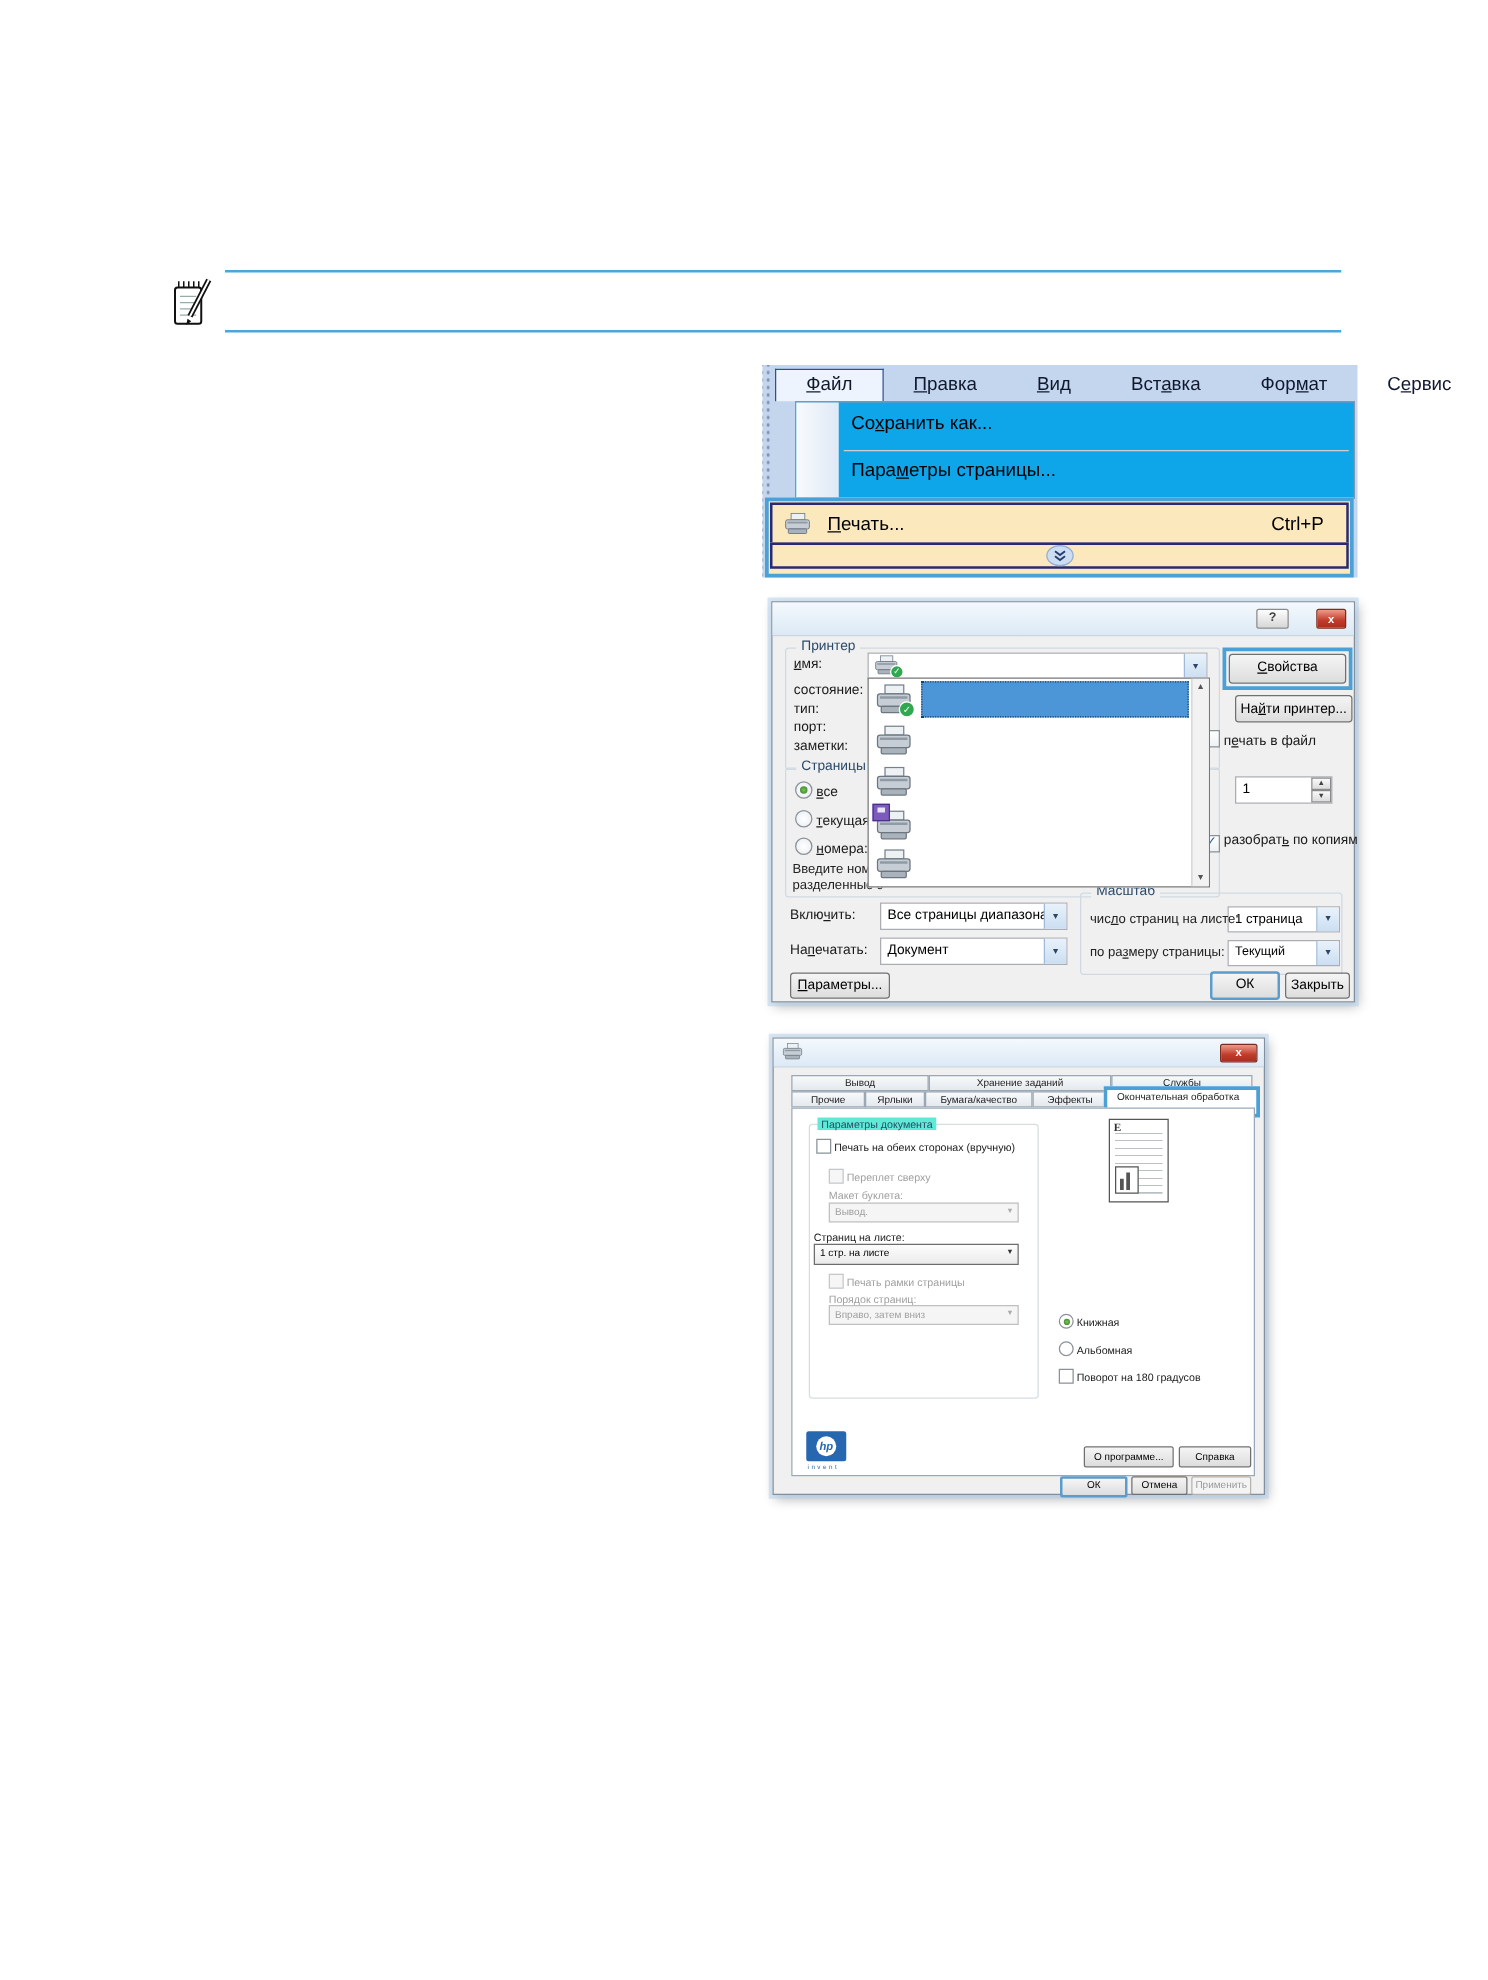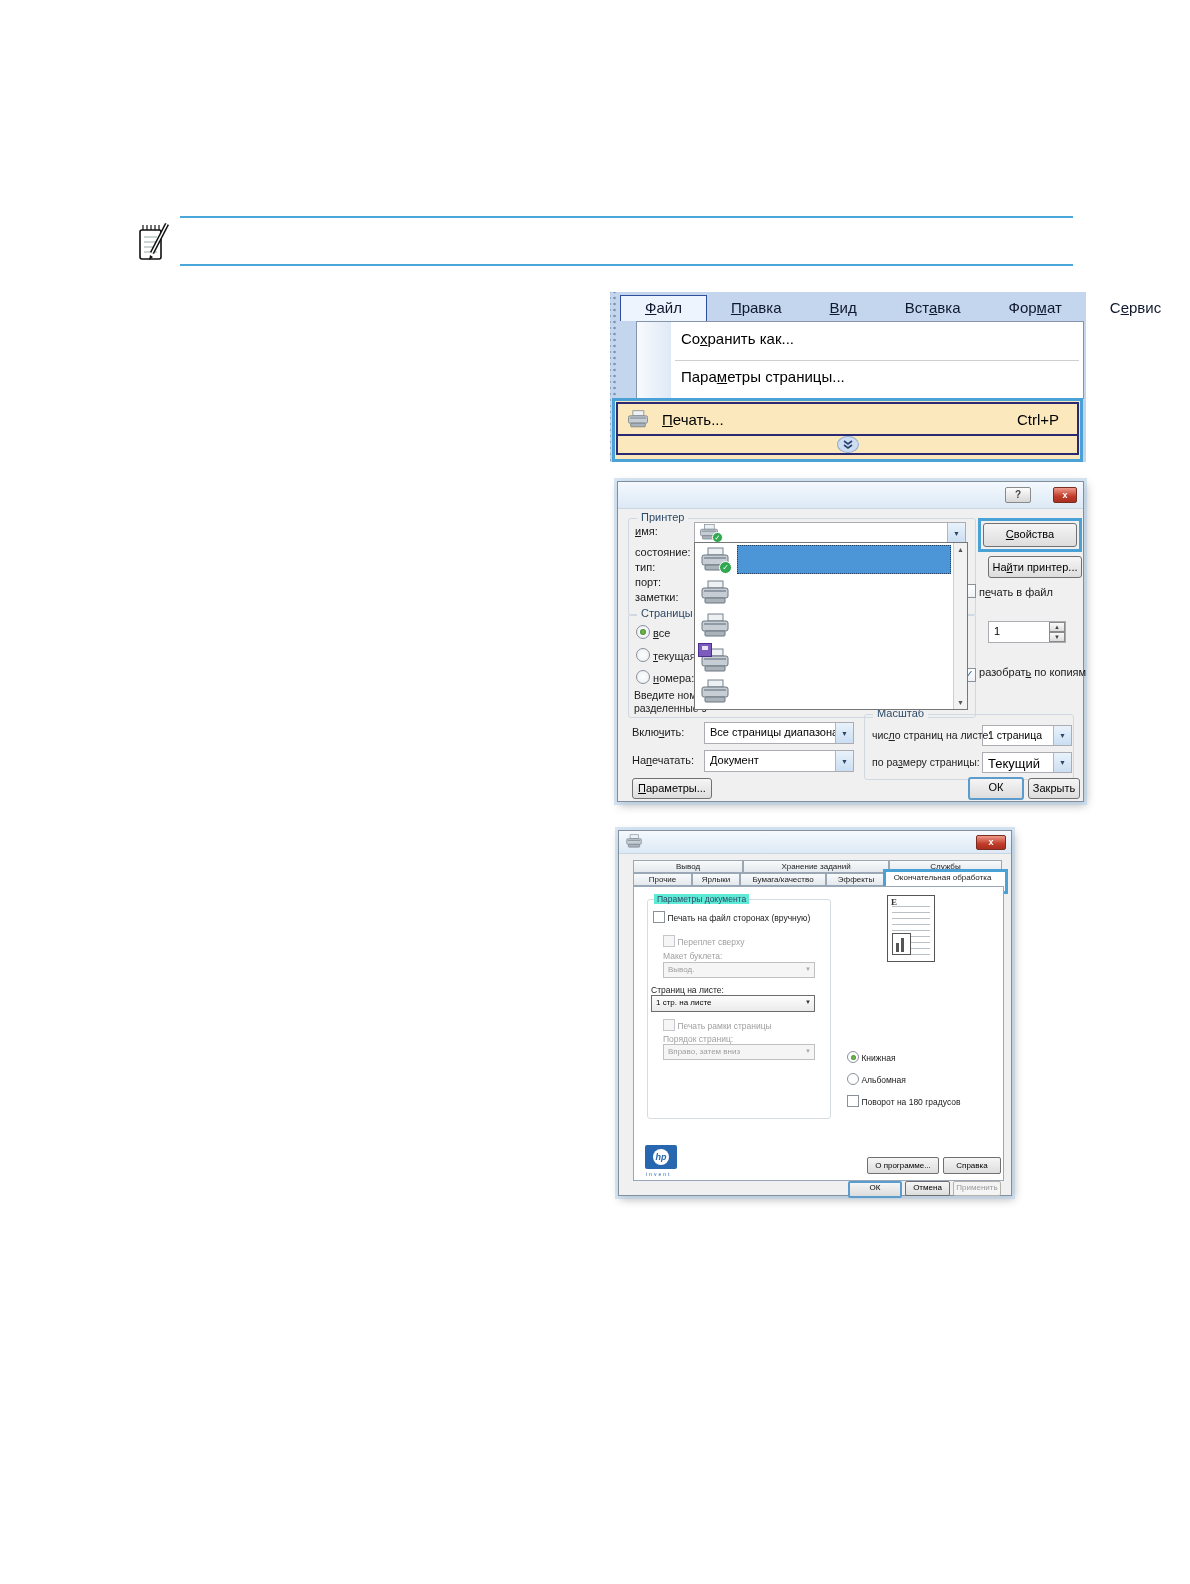--- a/index.html
+++ b/index.html
@@ -11,21 +11,21 @@
   
   .note-line{height:2px;background:#4BA6DA;}
 
   
   #shot-menu{left:610px;top:292px;width:476px;height:170px;background:#c3d6ee;}
   #shot-menu .grips{left:0;top:0;width:8px;height:170px;
       background-image:radial-gradient(#7f93b2 1px,transparent 1.3px);background-size:5px 6px;background-position:2px 3px;}
   .menubar{left:10px;top:3px;height:26px;display:flex;align-items:stretch;font-size:15px;color:#10182e;}
   .menubar .mi{padding:0 24px;line-height:26px;white-space:nowrap;}
   .menubar .mi.active{background:#eef4fd;border:1px solid #2f4f9e;border-bottom:none;line-height:24px;}
-  .menu-panel{left:26px;top:29px;width:446px;height:76px;background:#ffffff;border:1px solid #8593ad;}
+  .menu-panel{left:26px;top:29px;width:446px;height:76px;background:#0ea5e9;border:1px solid #8593ad;}
   .menu-gutter{left:0;top:0;width:34px;height:100%;background:linear-gradient(90deg,#f8fafd,#dfe9f6);}
   .menu-item{left:44px;font-size:15px;color:#000;white-space:nowrap;}
   .menu-sep{left:38px;right:4px;height:1px;background:#cfcfcf;}
   .callout{border:3px solid #49A1D6;}
   #print-callout{left:2px;top:106px;width:465px;height:58px;background:#fbe8bd;}
   .print-row{left:1px;top:1px;right:1px;height:30px;border:2px solid #2a2a74;background:#fbe8bd;
              display:flex;align-items:center;font-size:15px;color:#000;}
   .chev-row{left:1px;top:33px;right:1px;height:17px;border:2px solid #2a2a74;background:#fbe8bd;
             display:flex;align-items:center;justify-content:center;}
   .chev-circle{width:20px;height:15px;border-radius:50%;background:#cdddf2;border:1px solid #92aed2;
@@ -284,21 +284,21 @@
     <div class="abs group" style="left:246px;top:232px;width:208px;height:64px;">
       <span class="group-label">Масштаб</span>
     </div>
     <span class="abs hint" style="left:254px;top:247px;">чис<u>л</u>о страниц на листе:</span>
     <div class="abs combo" style="left:364px;top:243px;width:88px;height:19px;">
       <span class="val" style="font-size:10.5px;">1 страница</span>
       <div class="cab">▼</div>
     </div>
     <span class="abs hint" style="left:254px;top:274px;">по ра<u>з</u>меру страницы:</span>
     <div class="abs combo" style="left:364px;top:270px;width:88px;height:19px;">
-      <span class="val" style="font-size:13px;">Текущий</span>
+      <span class="val" style="font-size:10px;">Текущий</span>
       <div class="cab">▼</div>
     </div>
 
     <div class="abs btn" style="left:14px;top:296px;width:78px;height:19px;line-height:19px;"><u>П</u>араметры...</div>
     <div class="abs btn default" style="left:350px;top:295px;width:52px;height:19px;line-height:16px;">ОК</div>
     <div class="abs btn" style="left:410px;top:296px;width:50px;height:19px;line-height:19px;">Закрыть</div>
   </div>
 
   <div class="abs w7" style="left:618px;top:830px;width:392px;height:364px;">
     <div class="abs titlebar" style="height:22px;">
@@ -317,21 +317,21 @@
     <div class="abs ptab" style="left:207px;top:42px;width:60px;height:13px;line-height:12px;">Эффекты</div>
     <div class="abs callout" style="left:264px;top:38px;width:119px;height:19px;background:#fff;">
       <div class="ptab active" style="left:0;top:0;width:113px;height:13px;line-height:12px;border:none;">Окончательная обработка</div>
     </div>
 
     <div class="abs ppanel" style="left:14px;top:55px;width:369px;height:293px;"></div>
 
     <div class="abs pgroup" style="left:28px;top:68px;width:182px;height:218px;">
       <span class="pgroup-label">Параметры документа</span>
     </div>
-    <span class="plbl" style="left:34px;top:80px;"><span class="pchk"></span>&nbsp;<span>Печать на файл сторонах (вручную)</span></span>
+    <span class="plbl" style="left:34px;top:80px;"><span class="pchk"></span>&nbsp;<span>Печать на обеих сторонах (вручную)</span></span>
     <span class="plbl pdis" style="left:44px;top:104px;"><span class="pchk dis"></span>&nbsp;<span>Переплет сверху</span></span>
     <span class="plbl pdis" style="left:44px;top:120px;">Макет буклета:</span>
     <div class="psel dis" style="left:44px;top:131px;width:152px;height:16px;"><span>Вывод.</span><span class="pArr">▼</span></div>
     <span class="plbl" style="left:32px;top:154px;">Страниц на листе:</span>
     <div class="psel" style="left:32px;top:164px;width:164px;height:17px;"><span>1 стр. на листе</span><span class="pArr">▼</span></div>
     <span class="plbl pdis" style="left:44px;top:188px;"><span class="pchk dis"></span>&nbsp;<span>Печать рамки страницы</span></span>
     <span class="plbl pdis" style="left:44px;top:203px;">Порядок страниц:</span>
     <div class="psel dis" style="left:44px;top:213px;width:152px;height:16px;"><span>Вправо, затем вниз</span><span class="pArr">▼</span></div>
 
     <div class="abs pvw" style="left:268px;top:64px;width:46px;height:65px;">

